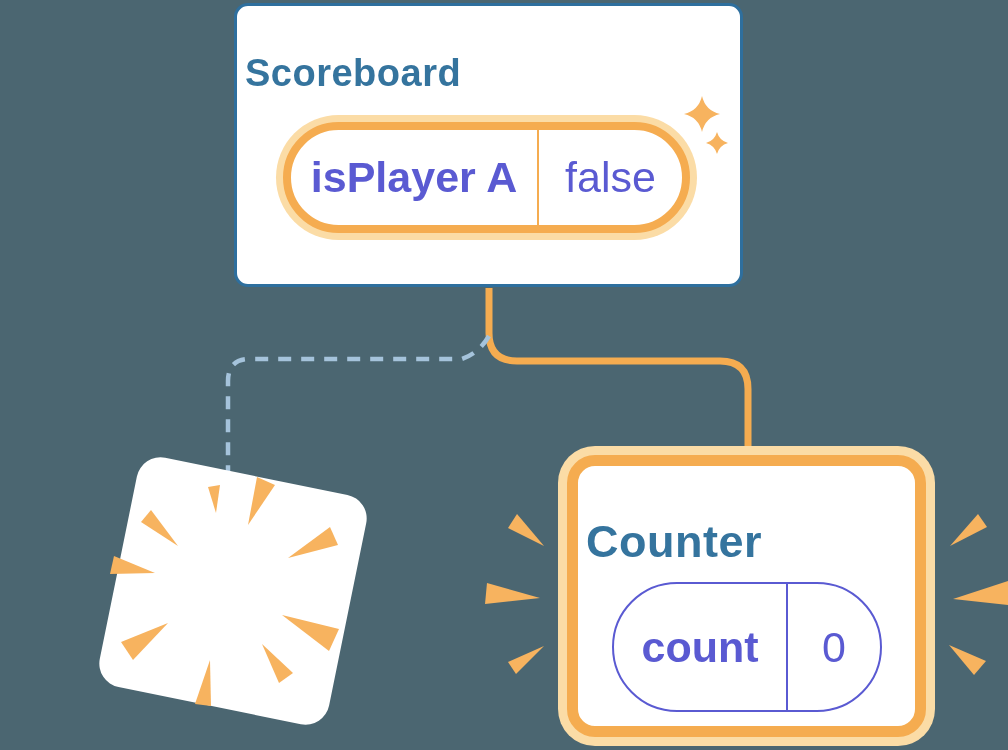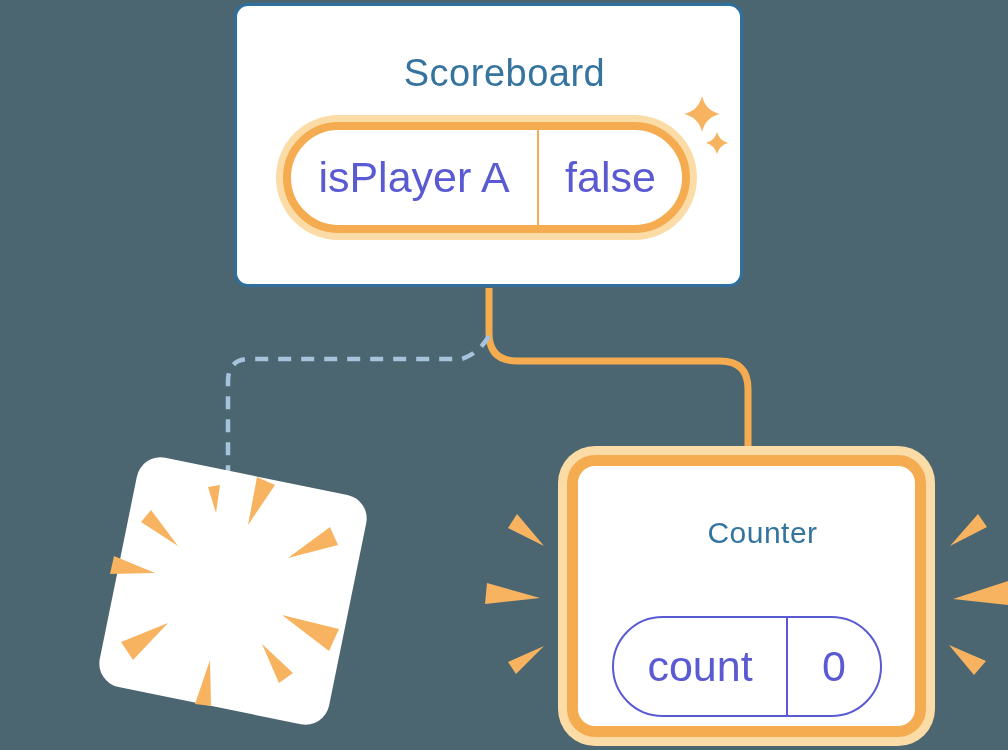--- a/index.html
+++ b/index.html
@@ -25,49 +25,49 @@
   .connector-dashed{stroke:var(--dashed-line);stroke-width:4.5;fill:none;stroke-dasharray:13 10;}
   .burst-mark{fill:var(--burst);}
   .sparkle{fill:var(--burst);}
 
   
   .scoreboard-card{
     position:absolute;left:234px;top:3px;width:509px;height:284px;
     background:#fff;border:3px solid var(--card-border);border-radius:14px;z-index:2;
   }
   .card-title{
-    position:absolute;left:16px;top:46px;width:100%;text-align:center;
-    font-size:38px;font-weight:400;color:var(--title);letter-spacing:.5px;
+    position:absolute;left:8px;top:46px;width:100%;text-align:left;
+    font-size:38px;font-weight:700;color:var(--title);letter-spacing:.5px;
   }
   .state-pill{
     position:absolute;display:flex;background:#fff;border-radius:999px;
   }
   .state-pill.highlighted{
     border:8px solid var(--accent);
     box-shadow:0 0 0 7px var(--accent-glow);
   }
   .state-pill.plain{
     border:2px solid var(--state-purple);
   }
   .scoreboard-pill{left:46px;top:116px;width:407px;height:111px;}
   .pill-key,.pill-value{
     display:flex;align-items:center;justify-content:center;
-    color:var(--state-purple);font-size:43px;
+    color:var(--state-purple);font-size:43px;font-weight:bold;
   }
   .scoreboard-pill .pill-key{width:246px;}
   .scoreboard-pill .pill-value{flex:1;border-left:2px solid var(--accent);font-weight:normal;}
 
   
   .counter-card{
     position:absolute;left:567px;top:455px;width:359px;height:282px;
     background:#fff;border:11px solid var(--accent);border-radius:28px;
     box-shadow:0 0 0 9px var(--accent-glow);z-index:2;
   }
-  .counter-card .card-title{top:50px;font-size:30px;}
-  .counter-pill{left:34px;top:116px;width:270px;height:101px;margin-top:34px;}
+  .counter-card .card-title{top:50px;font-size:45px;}
+  .counter-pill{left:34px;top:116px;width:270px;height:130px;}
   .counter-pill .pill-key{width:172px;}
   .counter-pill .pill-value{flex:1;border-left:2px solid var(--state-purple);font-weight:normal;}
 
   
   .destroyed-card{
     position:absolute;left:116px;top:474px;width:234px;height:234px;
     background:#fff;border-radius:24px;transform:rotate(11.5deg);z-index:2;
   }
 </style>
 </head>

